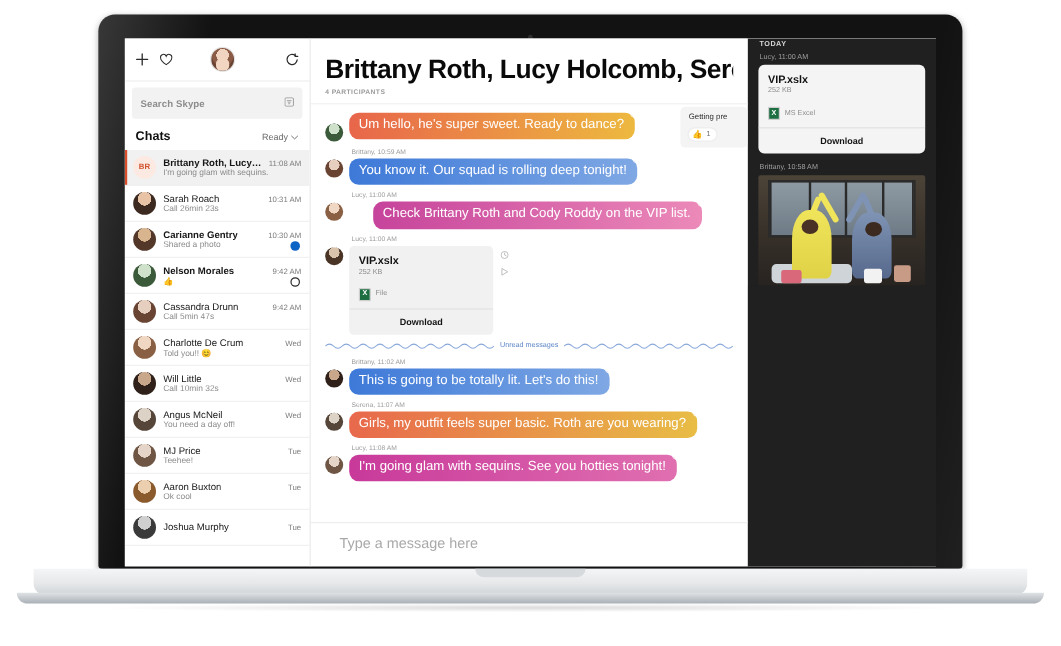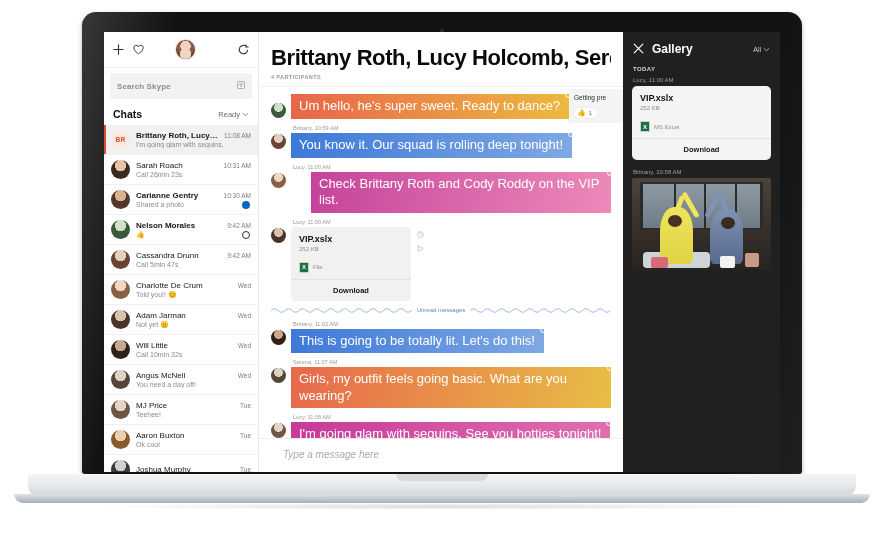--- a/index.html
+++ b/index.html
@@ -178,22 +178,22 @@
   .msg { display: flex; gap: 5px; margin-bottom: 6px; }
   .m-av {
     width: 15px; height: 15px; border-radius: 50%;
     flex: 0 0 15px; margin-top: 9px; overflow: hidden;
   }
   .m-col { min-width: 0; flex: 1; }
   .m-meta { font-size: 5.6px; color: #9b9b9b; margin-bottom: 2px; padding-left: 2px; }
   .bubble {
     display: inline-block; position: relative;
     padding: 4px 9px 4.5px 8px;
-    border-radius: 0;
-    font-size: 13px; color: #ffffff;
+    border-radius: 8px;
+    font-size: 11px; color: #ffffff;
     max-width: 320px; line-height: 1.25;
   }
   .bubble .tick {
     position:absolute; right:-3px; top:-3px;
     width: 7px; height: 7px; border-radius: 50%;
     border: 1px solid rgba(255,255,255,.75);
     background: rgba(255,255,255,.12);
   }
   .b-orange { background: linear-gradient(95deg,#e8654b 0%, #edb93f 100%); }
   .b-blue   { background: linear-gradient(95deg,#3d79d8 0%, #7fa8e4 100%); }
@@ -247,21 +247,21 @@
     margin-top: 4px; background:#ffffff; border-radius: 8px;
     display:inline-flex; align-items:center; gap:3px;
     padding: 1px 5px 1px 3px; box-shadow: 0 0 0 1px #ececec;
   }
   .re-pill .em { font-size: 7px; }
   .re-pill .n { font-size: 6px; color: #6d6d6d; }
 
   .composer {
     border-top: 1px solid #ededed;
     padding: 10px 12px 12px 24px;
-    font-size: 10px; color: #a9a9a9; font-style: italic;
+    font-size: 12px; color: #a9a9a9;
   }
 
   
   .gallery {
     width: 157px; flex: 0 0 157px; height: 100%;
     background: #202020; color: #ffffff;
     display: flex; flex-direction: column;
     overflow: hidden;
   }
   .g-head {
@@ -430,30 +430,20 @@
             </div>
           </div>
           <div class="chat-row">
             <div class="c-av" style="background: radial-gradient(circle at 50% 30%, #f0d7c4 0 34%, #8a6044 35% 62%, #8a6044 63% 100%);"></div>
             <div class="c-body">
               <div class="c-top">
                 <div class="c-name">Charlotte De Crum</div>
                 <div class="c-time">Wed</div>
               </div>
               <div class="c-prev">Told you!! 😊</div>
-            </div>
-          </div>
-          <div class="chat-row">
-            <div class="c-av" style="background: radial-gradient(circle at 50% 30%, #d9c3ad 0 34%, #4a3426 35% 62%, #4a3426 63% 100%);"></div>
-            <div class="c-body">
-              <div class="c-top">
-                <div class="c-name">Adam Jarman</div>
-                <div class="c-time">Wed</div>
-              </div>
-              <div class="c-prev">Not yet 😐</div>
             </div>
           </div>
           <div class="chat-row">
             <div class="c-av" style="background: radial-gradient(circle at 50% 30%, #c9a78b 0 34%, #2f2119 35% 62%, #2f2119 63% 100%);"></div>
             <div class="c-body">
               <div class="c-top">
                 <div class="c-name">Will Little</div>
                 <div class="c-time">Wed</div>
               </div>
               <div class="c-prev">Call 10min 32s</div>
@@ -569,48 +559,34 @@
             <svg viewBox="0 0 200 8" preserveAspectRatio="none">
               <path d="M0 4 q5 -4 10 0 t10 0 t10 0 t10 0 t10 0 t10 0 t10 0 t10 0 t10 0 t10 0 t10 0 t10 0 t10 0 t10 0 t10 0 t10 0 t10 0 t10 0 t10 0 t10 0" fill="none" stroke="#88a7da" stroke-width="1"></path>
             </svg>
           </div>
           <div class="msg">
             <div class="m-av" style="background: radial-gradient(circle at 50% 30%, #c9a78b 0 34%, #2f2119 35% 62%, #2f2119 63% 100%);"></div>
             <div class="m-col"><div class="m-meta">Brittany, 11:02 AM</div><div class="bubble b-blue"><span>This is going to be totally lit. Let's do this!</span><span class="tick"></span></div></div>
           </div>
           <div class="msg">
             <div class="m-av" style="background: radial-gradient(circle at 50% 30%, #dcd2c6 0 34%, #56463a 35% 62%, #56463a 63% 100%);"></div>
-            <div class="m-col"><div class="m-meta">Serena, 11:07 AM</div><div class="bubble b-yellow"><span>Girls, my outfit feels going basic. What are you wearing?</span><span class="tick"></span></div></div>
+            <div class="m-col"><div class="m-meta">Serena, 11:07 AM</div><div class="bubble b-yellow"><span>Girls, my outfit feels super basic. Roth are you wearing?</span><span class="tick"></span></div></div>
           </div>
           <div class="msg">
             <div class="m-av" style="background: radial-gradient(circle at 50% 30%, #e5d5c8 0 34%, #6e5544 35% 62%, #6e5544 63% 100%);"></div>
             <div class="m-col"><div class="m-meta">Lucy, 11:08 AM</div><div class="bubble b-pink2"><span>I'm going glam with sequins. See you hotties tonight!</span><span class="tick"></span></div></div>
           </div>
         </div>
 
       <div class="composer">
         <span>Type a message here</span>
       </div>
     </div>
 
     <div class="gallery">
-      <div class="g-head">
-        <span class="g-x">
-          <svg width="11" height="11" viewBox="0 0 12 12">
-              <path d="M1.3 1.3l9.4 9.4M10.7 1.3l-9.4 9.4" stroke="#ffffff" stroke-width="1.3" stroke-linecap="round"></path>
-            </svg>
-        </span>
-        <span class="g-title">Gallery</span>
-        <span class="g-filter">
-          <span>All</span>
-          <svg width="7" height="7" viewBox="0 0 9 6">
-              <path d="M1 1.3L4.5 4.6 8 1.3" fill="none" stroke="#cfcfcf" stroke-width="1"></path>
-            </svg>
-        </span>
-      </div>
 
       <div class="g-day">TODAY</div>
 
       <div class="g-meta">Lucy, 11:00 AM</div>
       <div class="g-card">
         <div class="fc-top">
           <div class="fc-name">VIP.xslx</div>
           <div class="fc-size">252 KB</div>
           <div class="fc-type">
             <span class="xls-ico">X</span>

